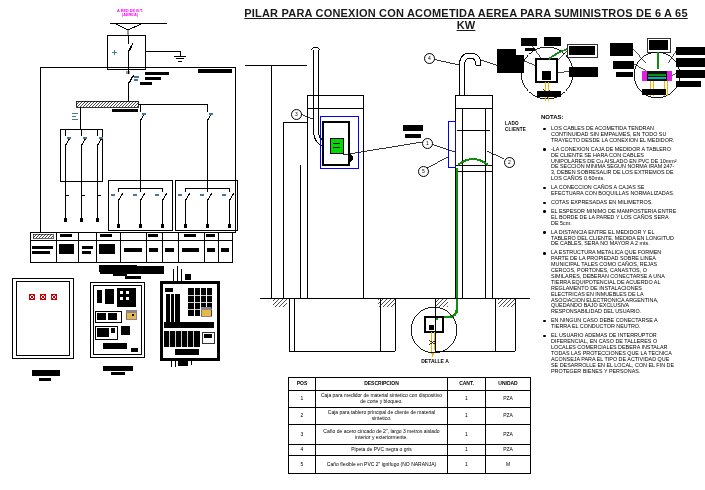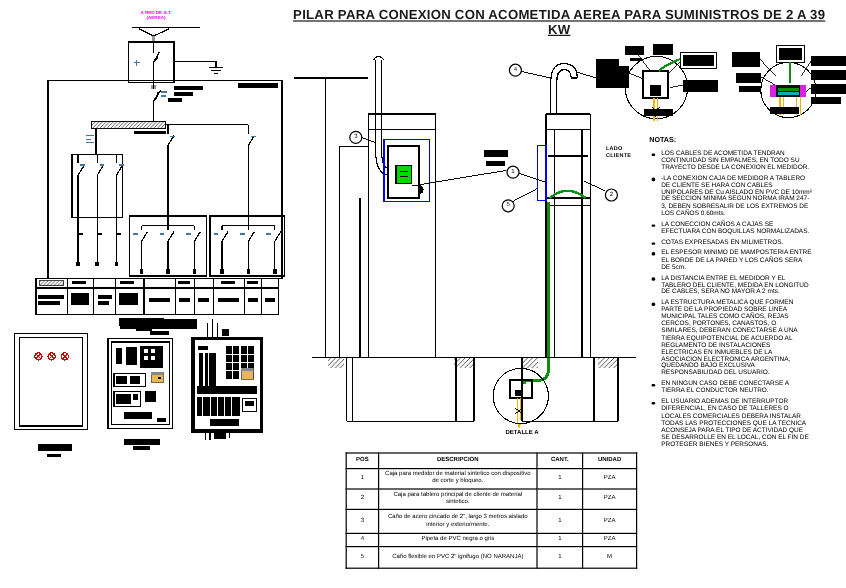--- a/index.html
+++ b/index.html
@@ -28,21 +28,21 @@
                       padding:1px 2px;overflow:hidden;}
   #tabla th{font-weight:bold;height:10px;}
   #tabla table{border:1.5px solid #000;}
   .c-pos{width:22px}.c-desc{width:127px}.c-cant{width:33px}.c-uni{width:40px}
 </style>
 </head>
 <body>
 
 <div id="page">
 
-  <div id="title" class="ov">PILAR PARA CONEXION CON ACOMETIDA AEREA PARA SUMINISTROS DE 2 A 39 KW</div>
+  <div id="title" class="ov">PILAR PARA CONEXION CON ACOMETIDA AEREA PARA SUMINISTROS DE 6 A 65 KW</div>
 
   <div id="feed-label" class="ov">A RED DE B.T.
 (AEREA)</div>
 
   <svg width="210" height="276" style="left:28px;top:6px" viewBox="0 0 210 276">
     <defs>
       <pattern id="h1" width="3" height="3" patternUnits="userSpaceOnUse">
         <path d="M0,3 L3,0" stroke="#000" stroke-width="0.7"></path>
       </pattern>
     </defs>

